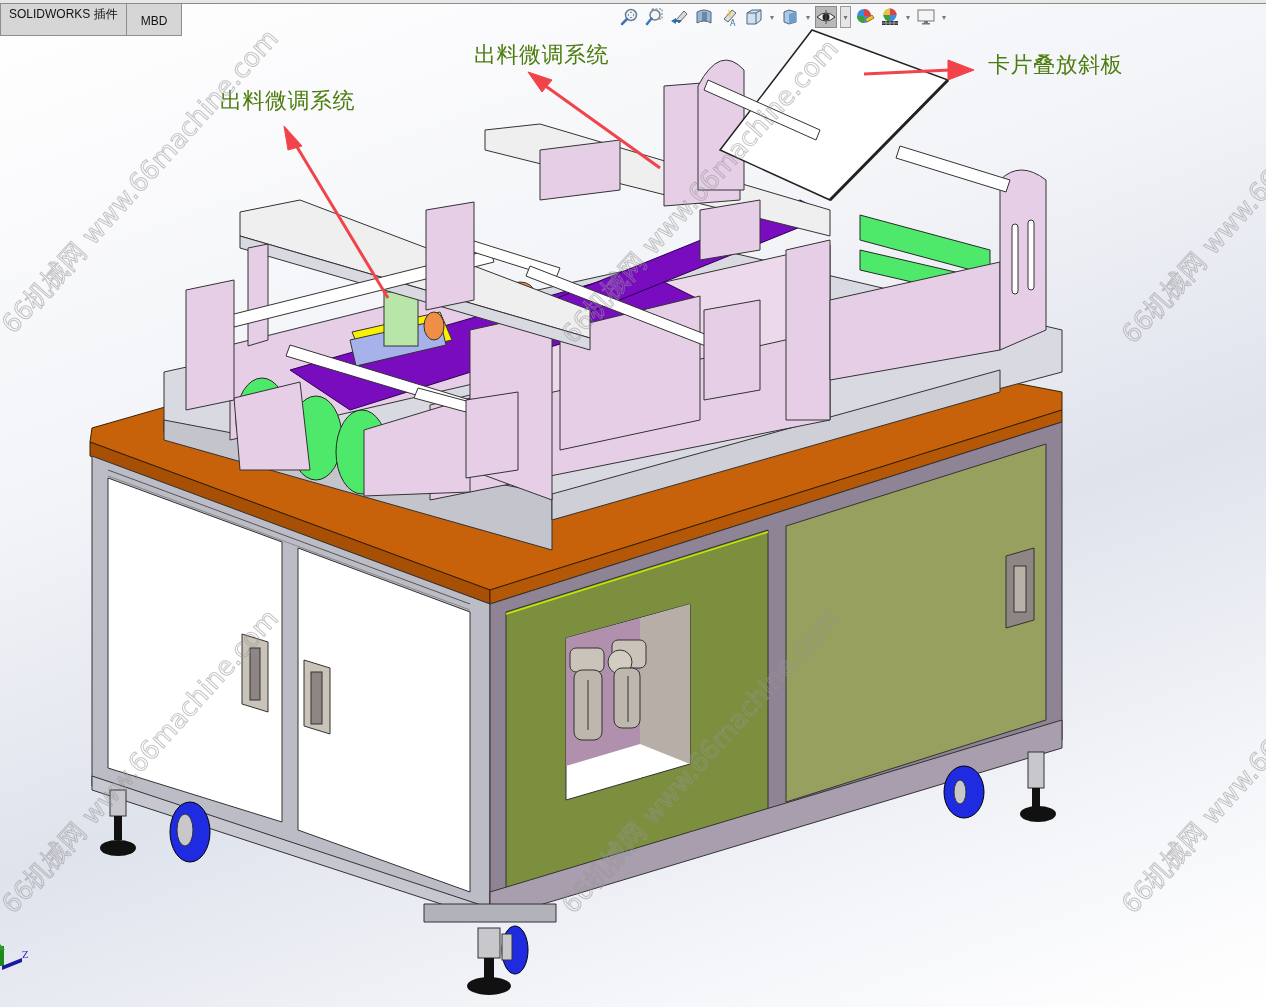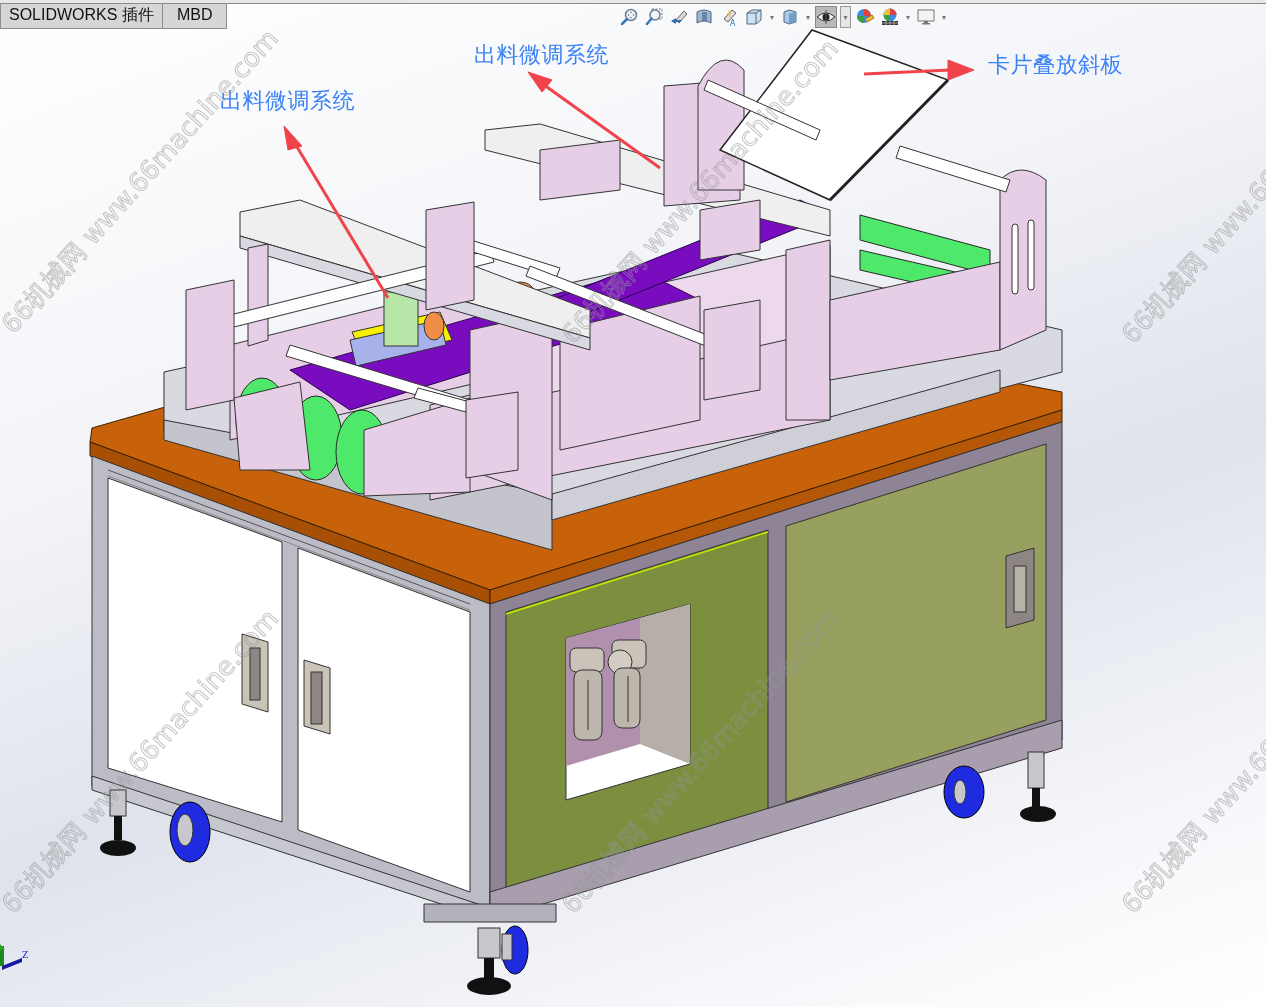--- a/index.html
+++ b/index.html
@@ -5,38 +5,38 @@
   html, body { margin: 0; padding: 0; }
   body {
     width: 1266px; height: 1007px; overflow: hidden; position: relative;
     font-family: "Liberation Sans", "DejaVu Sans", sans-serif;
     background: linear-gradient(160deg, #ffffff 0%, #f3f4f8 35%, #dfe3ec 60%, #f6f7fa 85%, #ffffff 100%);
   }
   
   .topline { position: absolute; left: 0; top: 0; width: 1266px; height: 3px; background: #e8e8e8; border-bottom: 1px solid #8a8a8a; }
   .tabs { position: absolute; left: 0; top: 4px; display: flex; }
   .tab {
-    height: 25px; line-height: 21px; padding: 0 8px; font-size: 16px; color: #111;
+    height: 32px; line-height: 21px; padding: 0 8px; font-size: 12px; color: #111;
     background: #d6d6d6; border: 1px solid #8e8e8e; border-top: none; box-sizing: border-box;
   }
-  .tab + .tab { border-left: none; padding: 0 14px; }
+  .tab + .tab { border-left: none; padding: 7px 14px; }
   
   .hud { position: absolute; left: 618px; top: 6px; display: flex; align-items: center; gap: 3px; }
   .hud-btn { width: 22px; height: 22px; display: flex; align-items: center; justify-content: center; position: relative; }
   .hud-btn.active { background: #b9b9b9; border: 1px solid #8a8a8a; box-sizing: border-box; }
   .hud-drop { width: 8px; height: 22px; display: flex; align-items: center; justify-content: center; color: #777; font-size: 8px; }
   .hud-drop.boxed { border: 1px solid #9a9a9a; background: #e6e6e6; box-sizing: border-box; width: 11px; }
   .hud svg { display: block; }
 
   
   .viewport { position: absolute; left: 0; top: 26px; width: 1266px; height: 981px; }
   .scene { position: absolute; left: 0; top: 0; }
 
   
-  .callout { position: absolute; color: #3b82f6; font-size: 22px; font-family: "DejaVu Sans", sans-serif; letter-spacing: 0.5px; white-space: nowrap; }
+  .callout { position: absolute; color: #4d7c0f; font-size: 22px; font-family: "DejaVu Sans", sans-serif; letter-spacing: 0.5px; white-space: nowrap; }
   .watermark { position: absolute; color: rgba(255,255,255,0.0); font-size: 26px; font-family: "DejaVu Sans", sans-serif;
     -webkit-text-stroke: 1px rgba(150,150,150,0.55); white-space: nowrap; transform-origin: left bottom; }
 
   .triad { position: absolute; left: 0; top: 910px; width: 40px; height: 50px; }
 </style>
 </head>
 <body>
 
 <div class="topline"></div>
 

